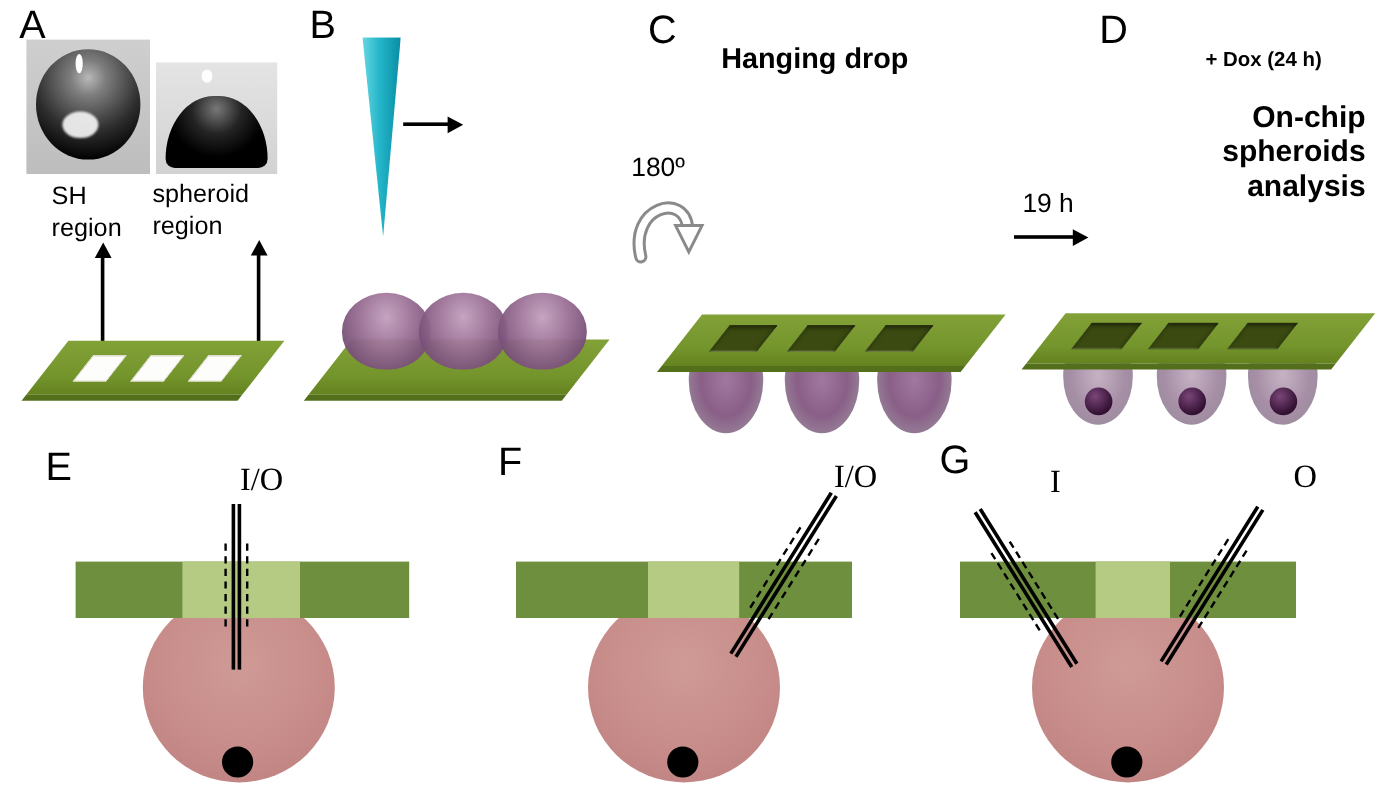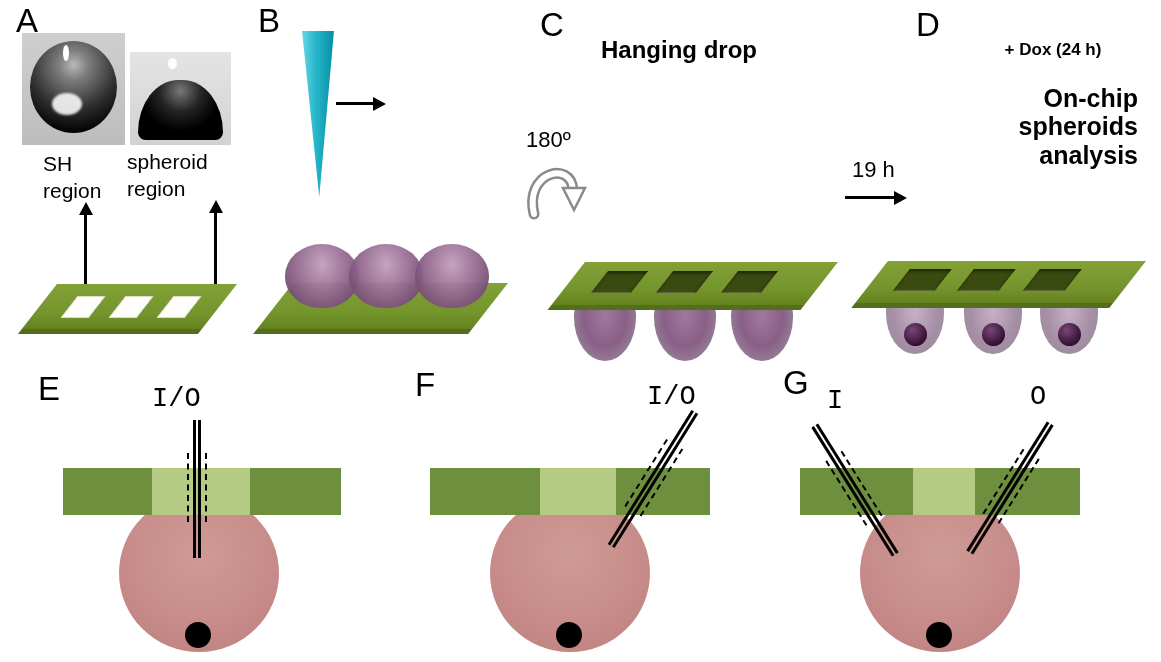--- a/index.html
+++ b/index.html
@@ -5,21 +5,21 @@
   html,body{margin:0;padding:0;background:#fff;}
   .canvas{
     position:relative;width:1161px;height:662px;background:#fff;overflow:hidden;
     font-family:"Liberation Sans",sans-serif;color:#000;
   }
   .pre{white-space:pre-line;}
   .panel-label{position:absolute;font-size:33px;font-weight:400;line-height:1;}
   .caption{position:absolute;font-size:21px;line-height:1.3;}
   .bold-note{position:absolute;font-weight:bold;font-size:24px;line-height:1.13;}
   .small-note{position:absolute;font-size:22px;line-height:1.1;}
-  .serif-label{position:absolute;font-family:Liberation Mono, monospace;font-size:27px;line-height:1;}
+  .serif-label{position:absolute;font-family:Liberation Serif, serif;font-size:27px;line-height:1;margin-left:48px;}
 
   
   .photo{position:absolute;overflow:hidden;}
   .photo-sh{left:22px;top:33px;width:103px;height:112px;background:linear-gradient(#cfcfcf,#bdbdbd);}
   .photo-sh .sphere{position:absolute;left:8px;top:8px;width:87px;height:92px;border-radius:50%;
     background:radial-gradient(circle at 50% 26%,#b9b9b9 0%,#7e7e7e 18%,#2e2e2e 55%,#000 85%);}
   .photo-sh .hl{position:absolute;left:41px;top:12px;width:6px;height:16px;background:#fff;border-radius:50%;}
   .photo-sh .refl{position:absolute;left:30px;top:60px;width:30px;height:22px;background:#f4f4f4;border-radius:50%;filter:blur(1px);opacity:.92;}
   .photo-wet{left:130px;top:52px;width:101px;height:93px;background:linear-gradient(#e4e4e4,#d2d2d2);}
   .photo-wet .dome{position:absolute;left:8px;bottom:5px;width:85px;height:60px;

